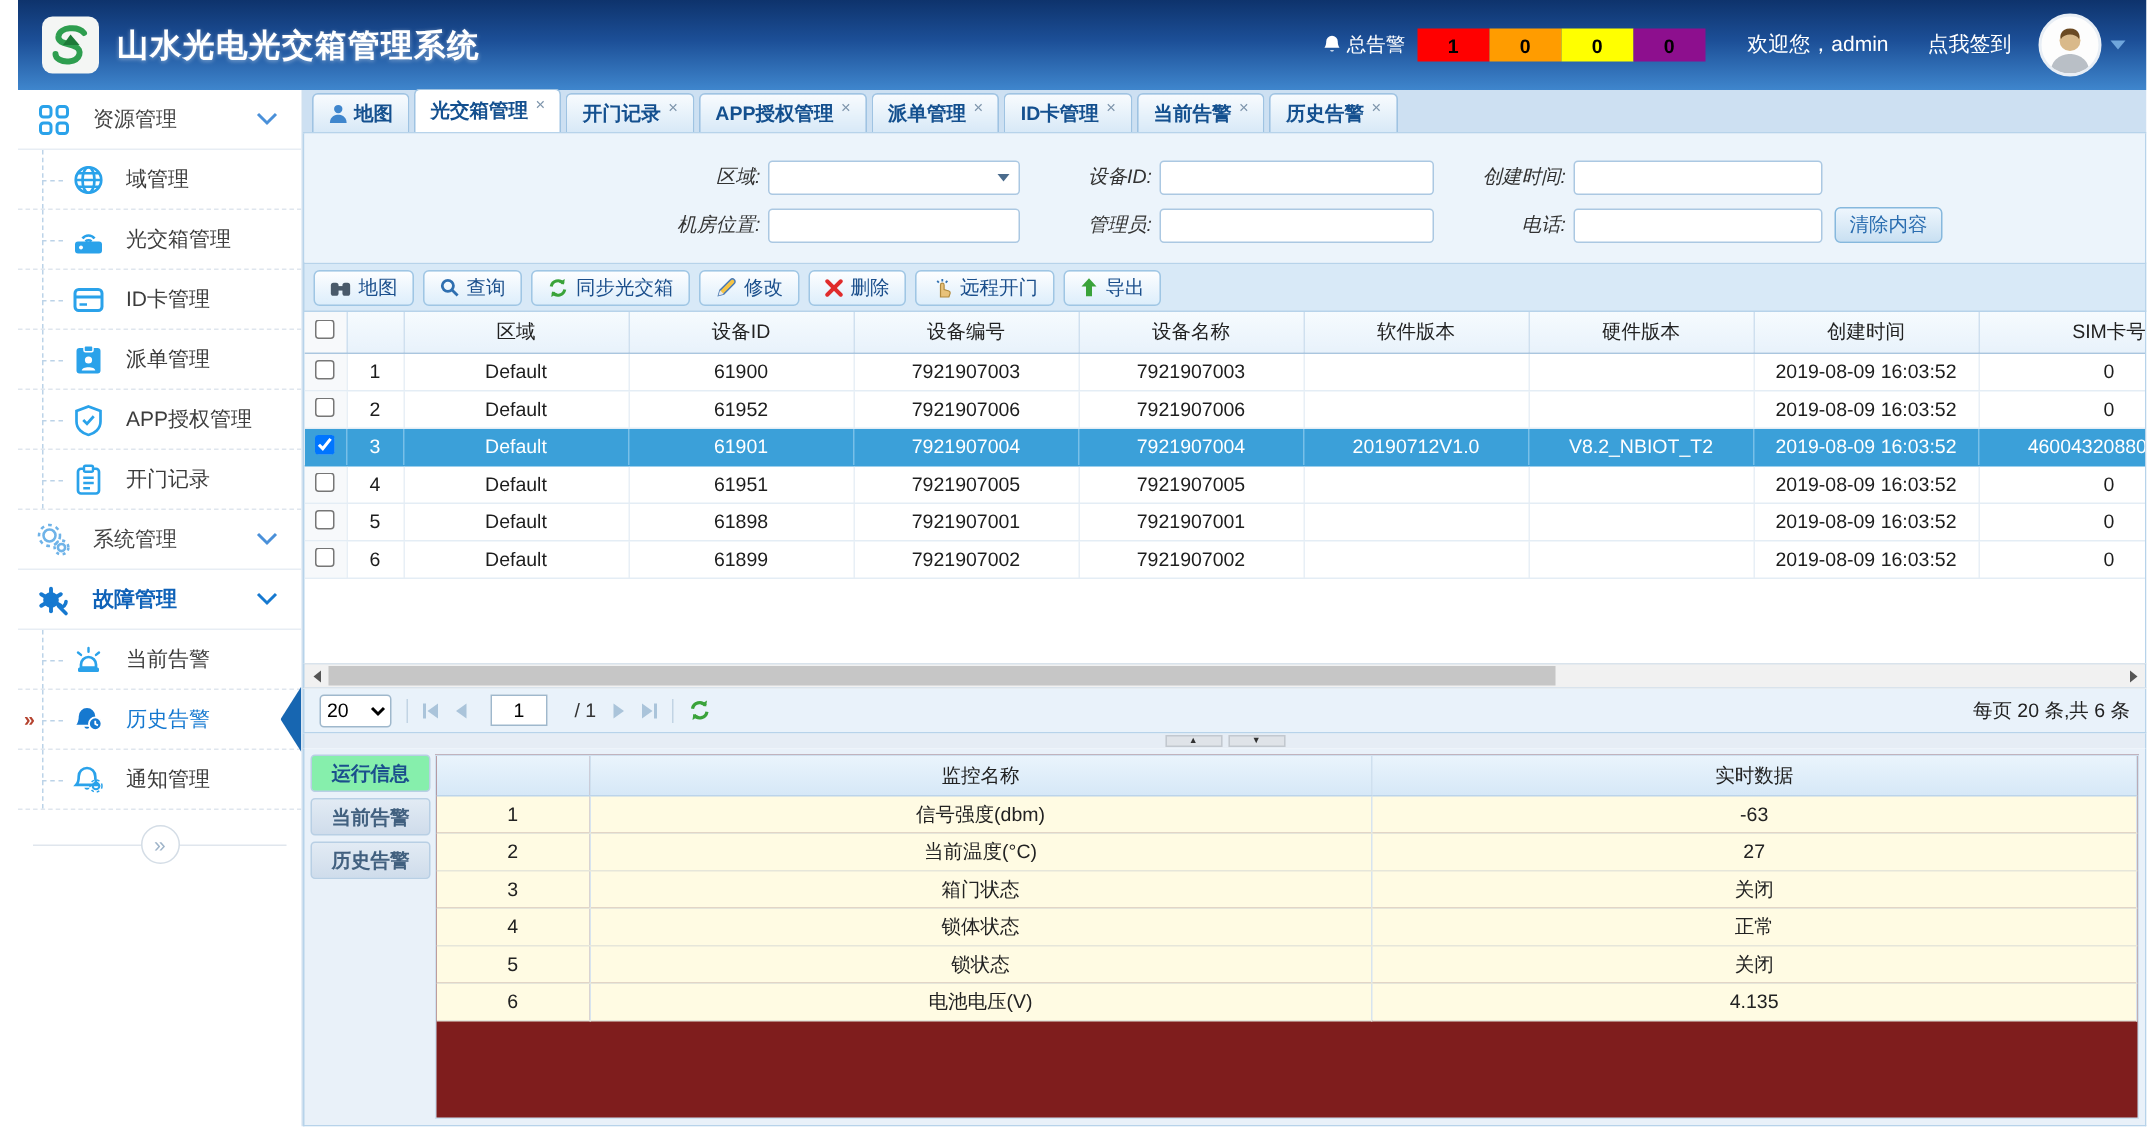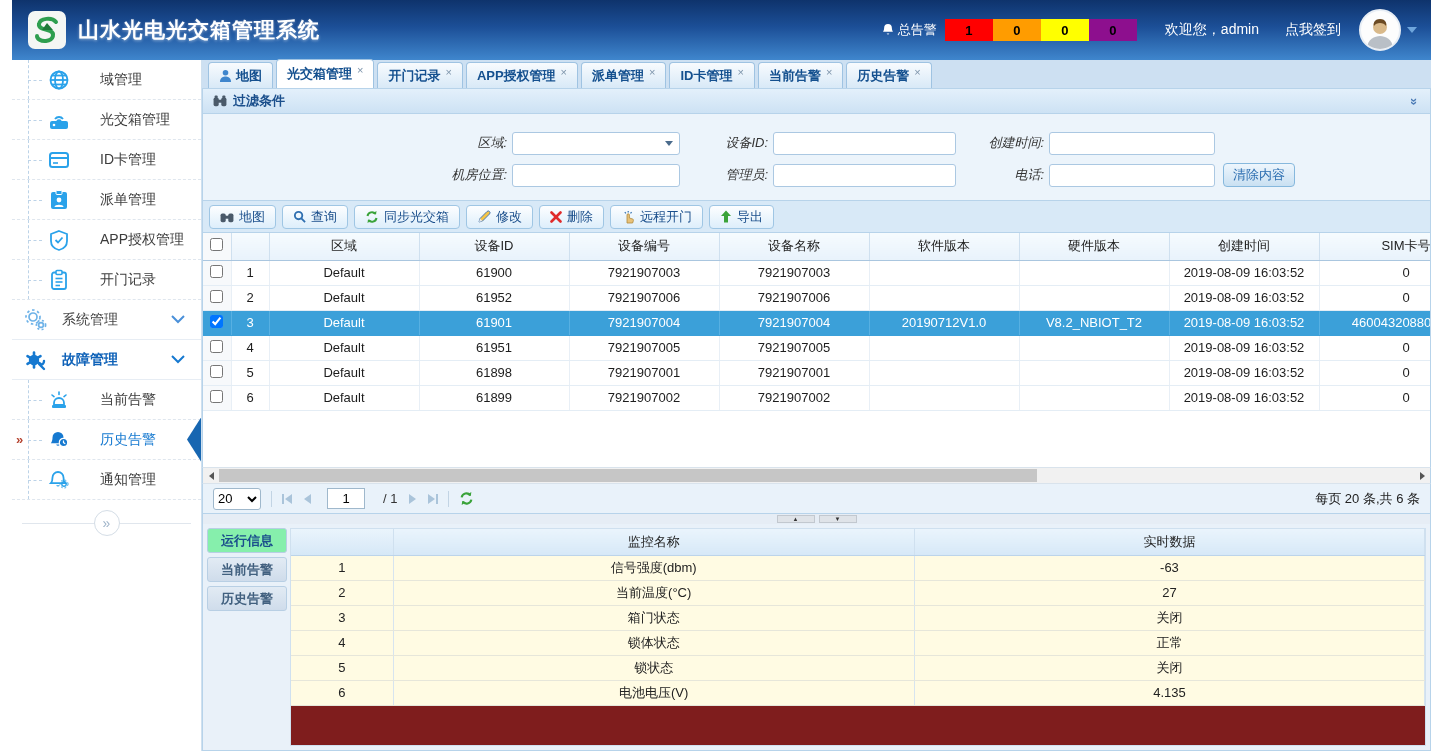--- a/index.html
+++ b/index.html
@@ -23,21 +23,21 @@
 
   .body-row { flex:1; display:flex; min-height:0; }
 
   
   .sidebar { width:190px; flex:none; background:#fff; border-right:1px solid #cfe0ef; position:relative; overflow:hidden; }
   .nav-group { height:40px; display:flex; align-items:center; border-bottom:1px solid #e7edf4; cursor:pointer; position:relative; }
   .nav-group .gicon { width:24px; height:24px; margin-left:12px; flex:none; display:flex; align-items:center; justify-content:center; }
   .nav-group .glabel { margin-left:14px; font-size:14px; color:#444; }
   .nav-group.bold-blue .glabel { color:#0f62b8; font-weight:bold; }
   .chev { margin-left:auto; margin-right:16px; }
-  .nav-item { height:40px; display:flex; align-items:center; border-bottom:1px dashed #dfe6ee; cursor:pointer; position:relative;gap:16px; }
+  .nav-item { height:40px; display:flex; align-items:center; border-bottom:1px dashed #dfe6ee; cursor:pointer; position:relative; }
   .nav-item::before { content:""; position:absolute; left:16px; top:0; bottom:0; border-left:1px dashed #bcd3e8; }
   .nav-item::after { content:""; position:absolute; left:16px; top:50%; width:14px; border-top:1px dashed #bcd3e8; }
   .nav-item .iicon { width:22px; height:22px; margin-left:36px; flex:none; display:flex; align-items:center; justify-content:center; }
   .nav-item .ilabel { margin-left:14px; font-size:14px; color:#3c3c3c; }
   .nav-item.active .ilabel { color:#1679d0; }
   .active-mark { position:absolute; left:4px; color:#b5432f; font-size:13px; font-weight:bold; }
   .active-tag { position:absolute; right:0; top:50%; transform:translateY(-50%); width:14px; height:44px; background:#1766b1; clip-path:polygon(100% 0,100% 100%,0 50%); }
   .collapse-bar { height:34px; display:flex; align-items:center; justify-content:center; position:relative; margin-top:6px; }
   .collapse-bar .line { position:absolute; left:10px; right:10px; top:50%; border-top:1px solid #e0e6ed; }
   .collapse-btn { width:26px; height:26px; border:1px solid #d4dde6; border-radius:50%; background:#fff; position:relative; z-index:1; display:flex; align-items:center; justify-content:center; color:#9fb4c9; font-size:14px; cursor:pointer; }
@@ -145,20 +145,38 @@
           <path d="M4 34 C4 24 12 21 17 21 C22 21 30 24 30 34z" fill="#b9bfc6"></path>
         </svg>
       </div>
       <div class="hdr-caret"></div>
     </div>
   </div>
 
   <div class="body-row">
 
     <div class="sidebar">
+      <div class="nav-group">
+        <span class="gicon">
+          <svg width="22" height="22" viewBox="0 0 22 22">
+              <g fill="none" stroke="#2aa2ea" stroke-width="2">
+                <rect x="2" y="2" width="7" height="7" rx="2"></rect>
+                <rect x="13" y="2" width="7" height="7" rx="2"></rect>
+                <rect x="2" y="13" width="7" height="7" rx="2"></rect>
+                <rect x="13" y="13" width="7" height="7" rx="2"></rect>
+              </g>
+            </svg>
+        </span>
+        <span class="glabel">资源管理</span>
+        <span class="chev">
+          <svg width="14" height="9" viewBox="0 0 14 9">
+              <polyline points="1,1 7,7 13,1" fill="none" stroke="#4a90d9" stroke-width="2"></polyline>
+            </svg>
+        </span>
+      </div>
 
       <div class="nav-item">
         <span class="iicon">
           <svg width="22" height="22" viewBox="0 0 22 22">
               <g fill="none" stroke="#2aa2ea" stroke-width="1.8">
                 <circle cx="11" cy="11" r="8.5"></circle>
                 <ellipse cx="11" cy="11" rx="4" ry="8.5"></ellipse>
                 <line x1="2.5" y1="11" x2="19.5" y2="11"></line>
                 <line x1="3.5" y1="6.5" x2="18.5" y2="6.5"></line>
                 <line x1="3.5" y1="15.5" x2="18.5" y2="15.5"></line>
@@ -340,31 +358,20 @@
             <span>当前告警</span>
             <span class="x">×</span>
           </div>
         <div class="tab">
             <span>历史告警</span>
             <span class="x">×</span>
           </div>
       </div>
 
       <div class="filter">
-        <div class="filter-hd">
-          <svg width="14" height="12" viewBox="0 0 16 14">
-              <rect x="0.5" y="3" width="6" height="10" rx="2" fill="#4a5a6a"></rect>
-              <rect x="9.5" y="3" width="6" height="10" rx="2" fill="#4a5a6a"></rect>
-              <rect x="5.5" y="5.5" width="5" height="3.5" fill="#4a5a6a"></rect>
-              <rect x="1.8" y="0.5" width="3.4" height="3.5" rx="1" fill="#4a5a6a"></rect>
-              <rect x="10.8" y="0.5" width="3.4" height="3.5" rx="1" fill="#4a5a6a"></rect>
-            </svg>
-          <span class="ftitle">过滤条件</span>
-          <span class="filter-collapse">»</span>
-        </div>
         <div class="filter-bd">
           <div class="frow">
             <span class="sp"></span>
             <span class="flabel w1">区域:</span>
             <span class="fsel"><select></select></span>
             <span class="flabel w2">设备ID:</span>
             <input class="fin in2" style="">
             <span class="flabel w3">创建时间:</span>
             <input class="fin in3" style="">
           </div>

